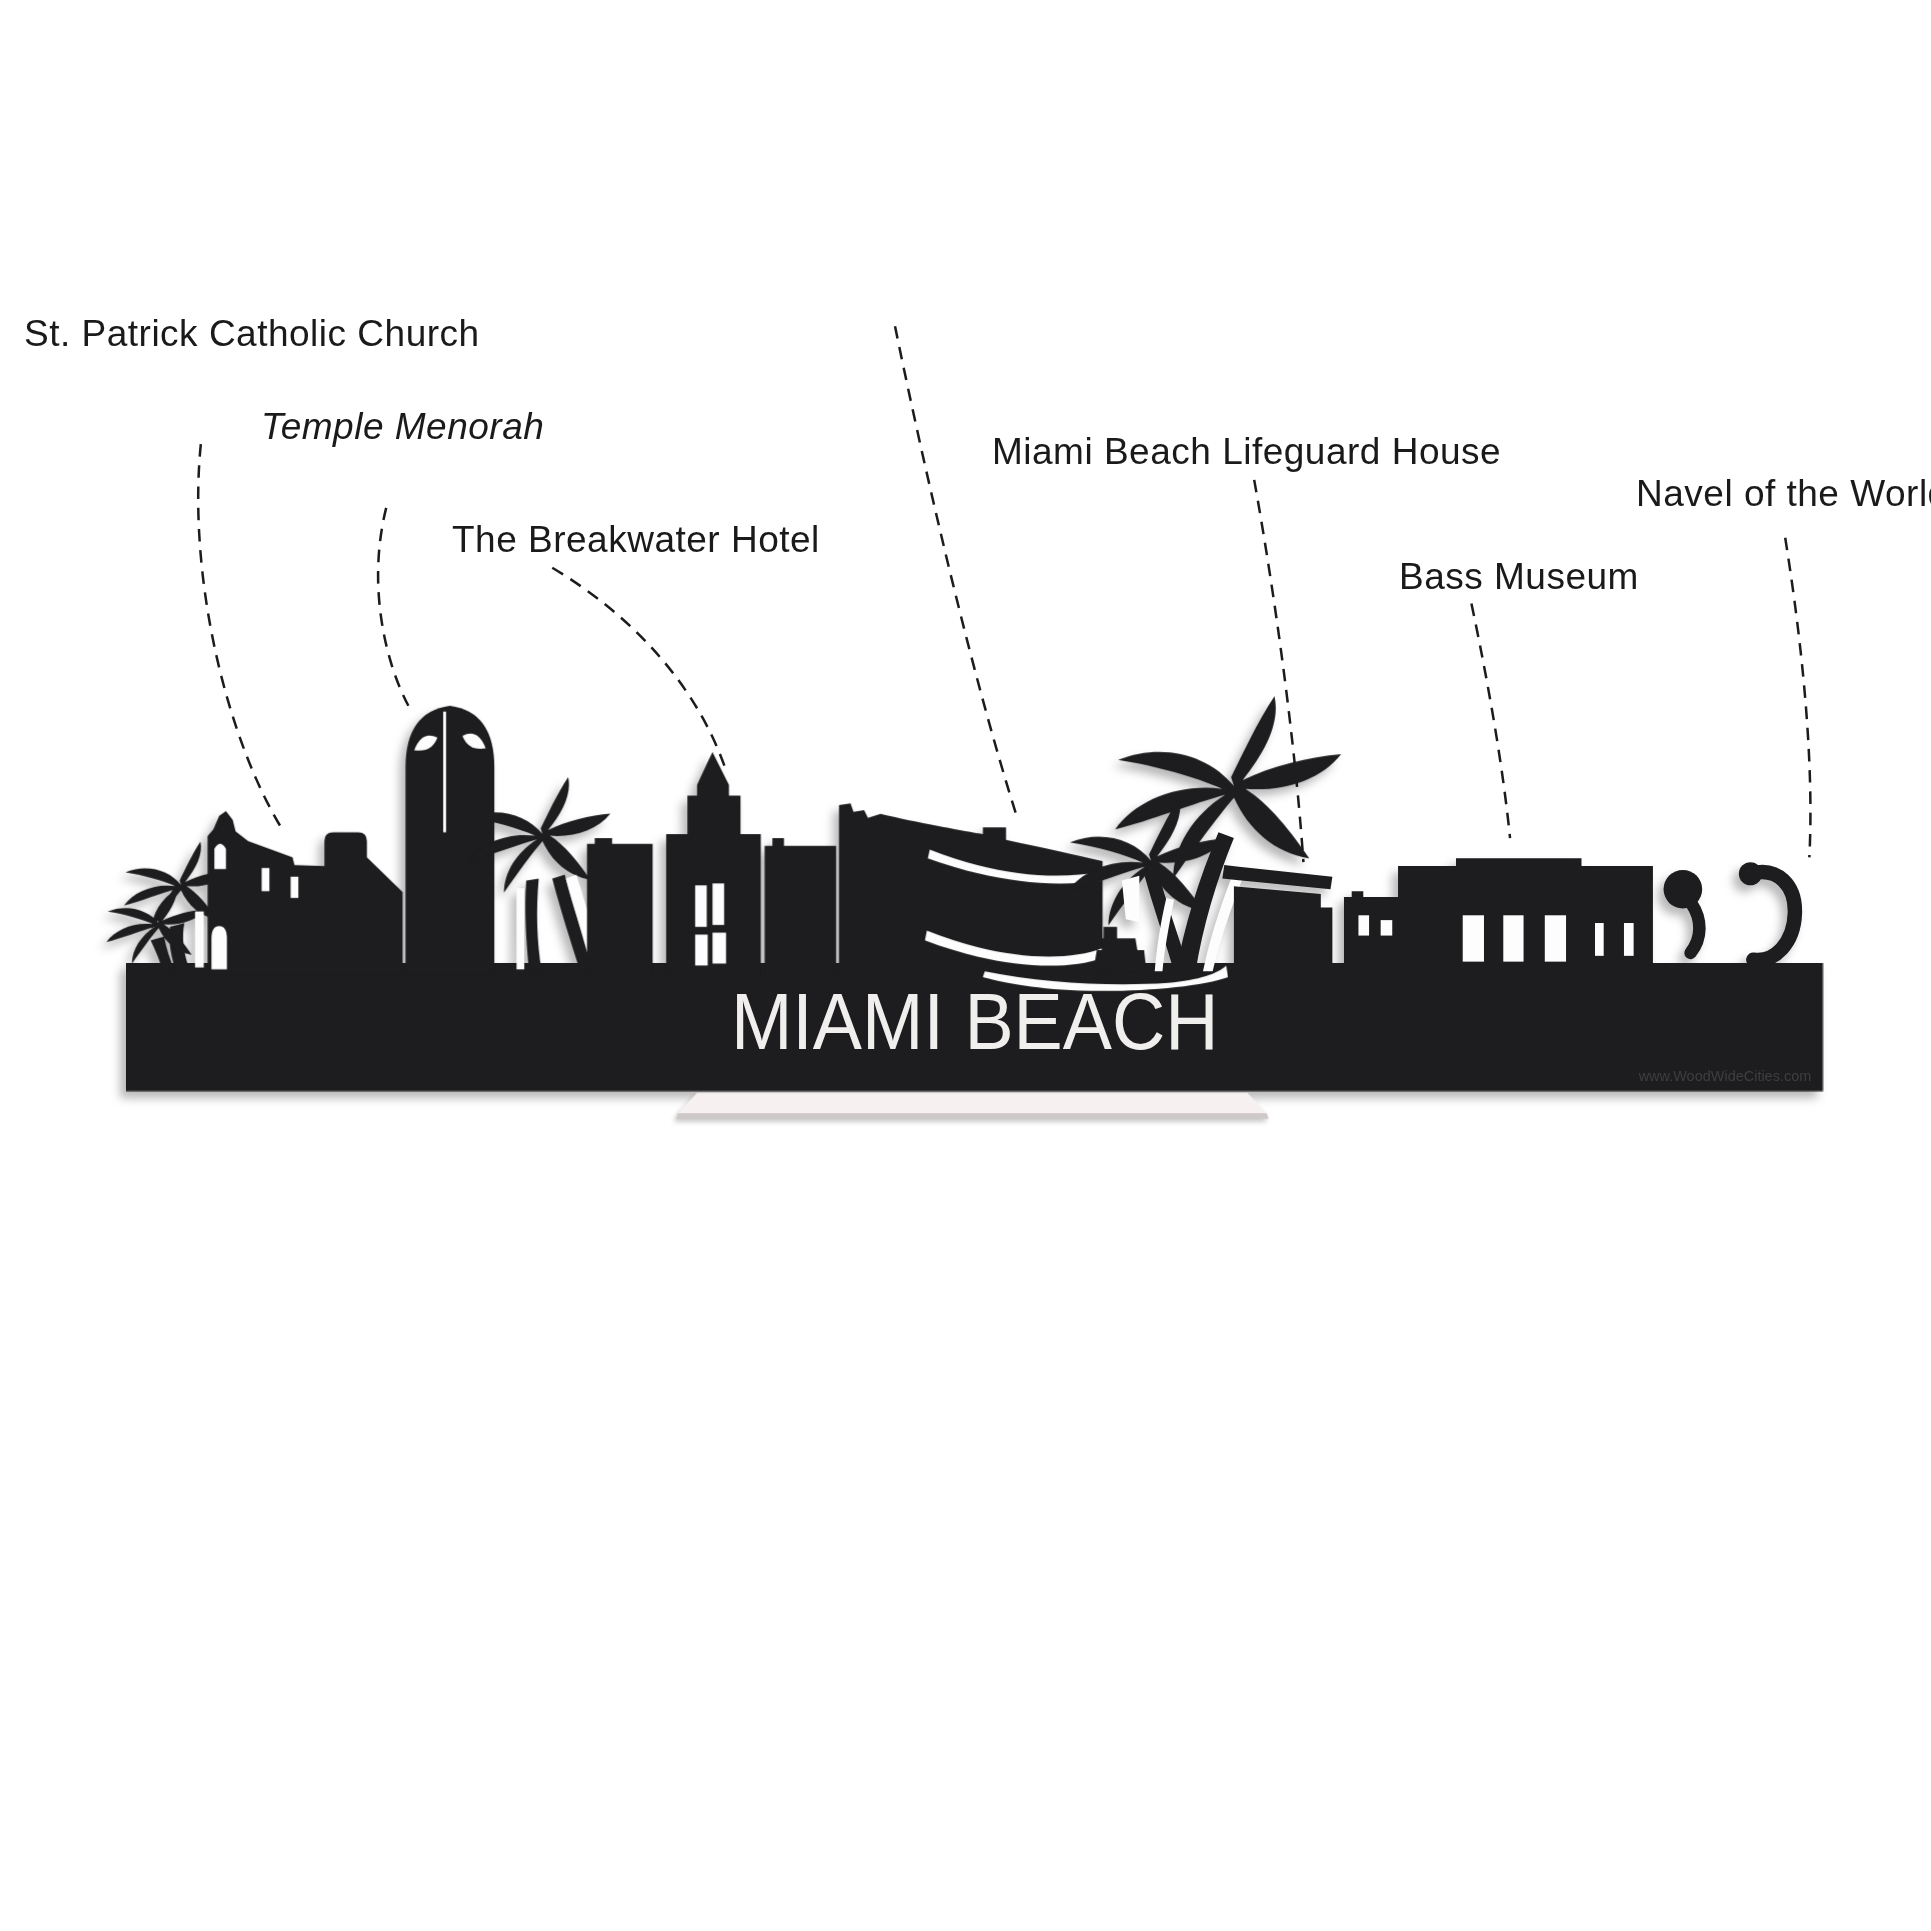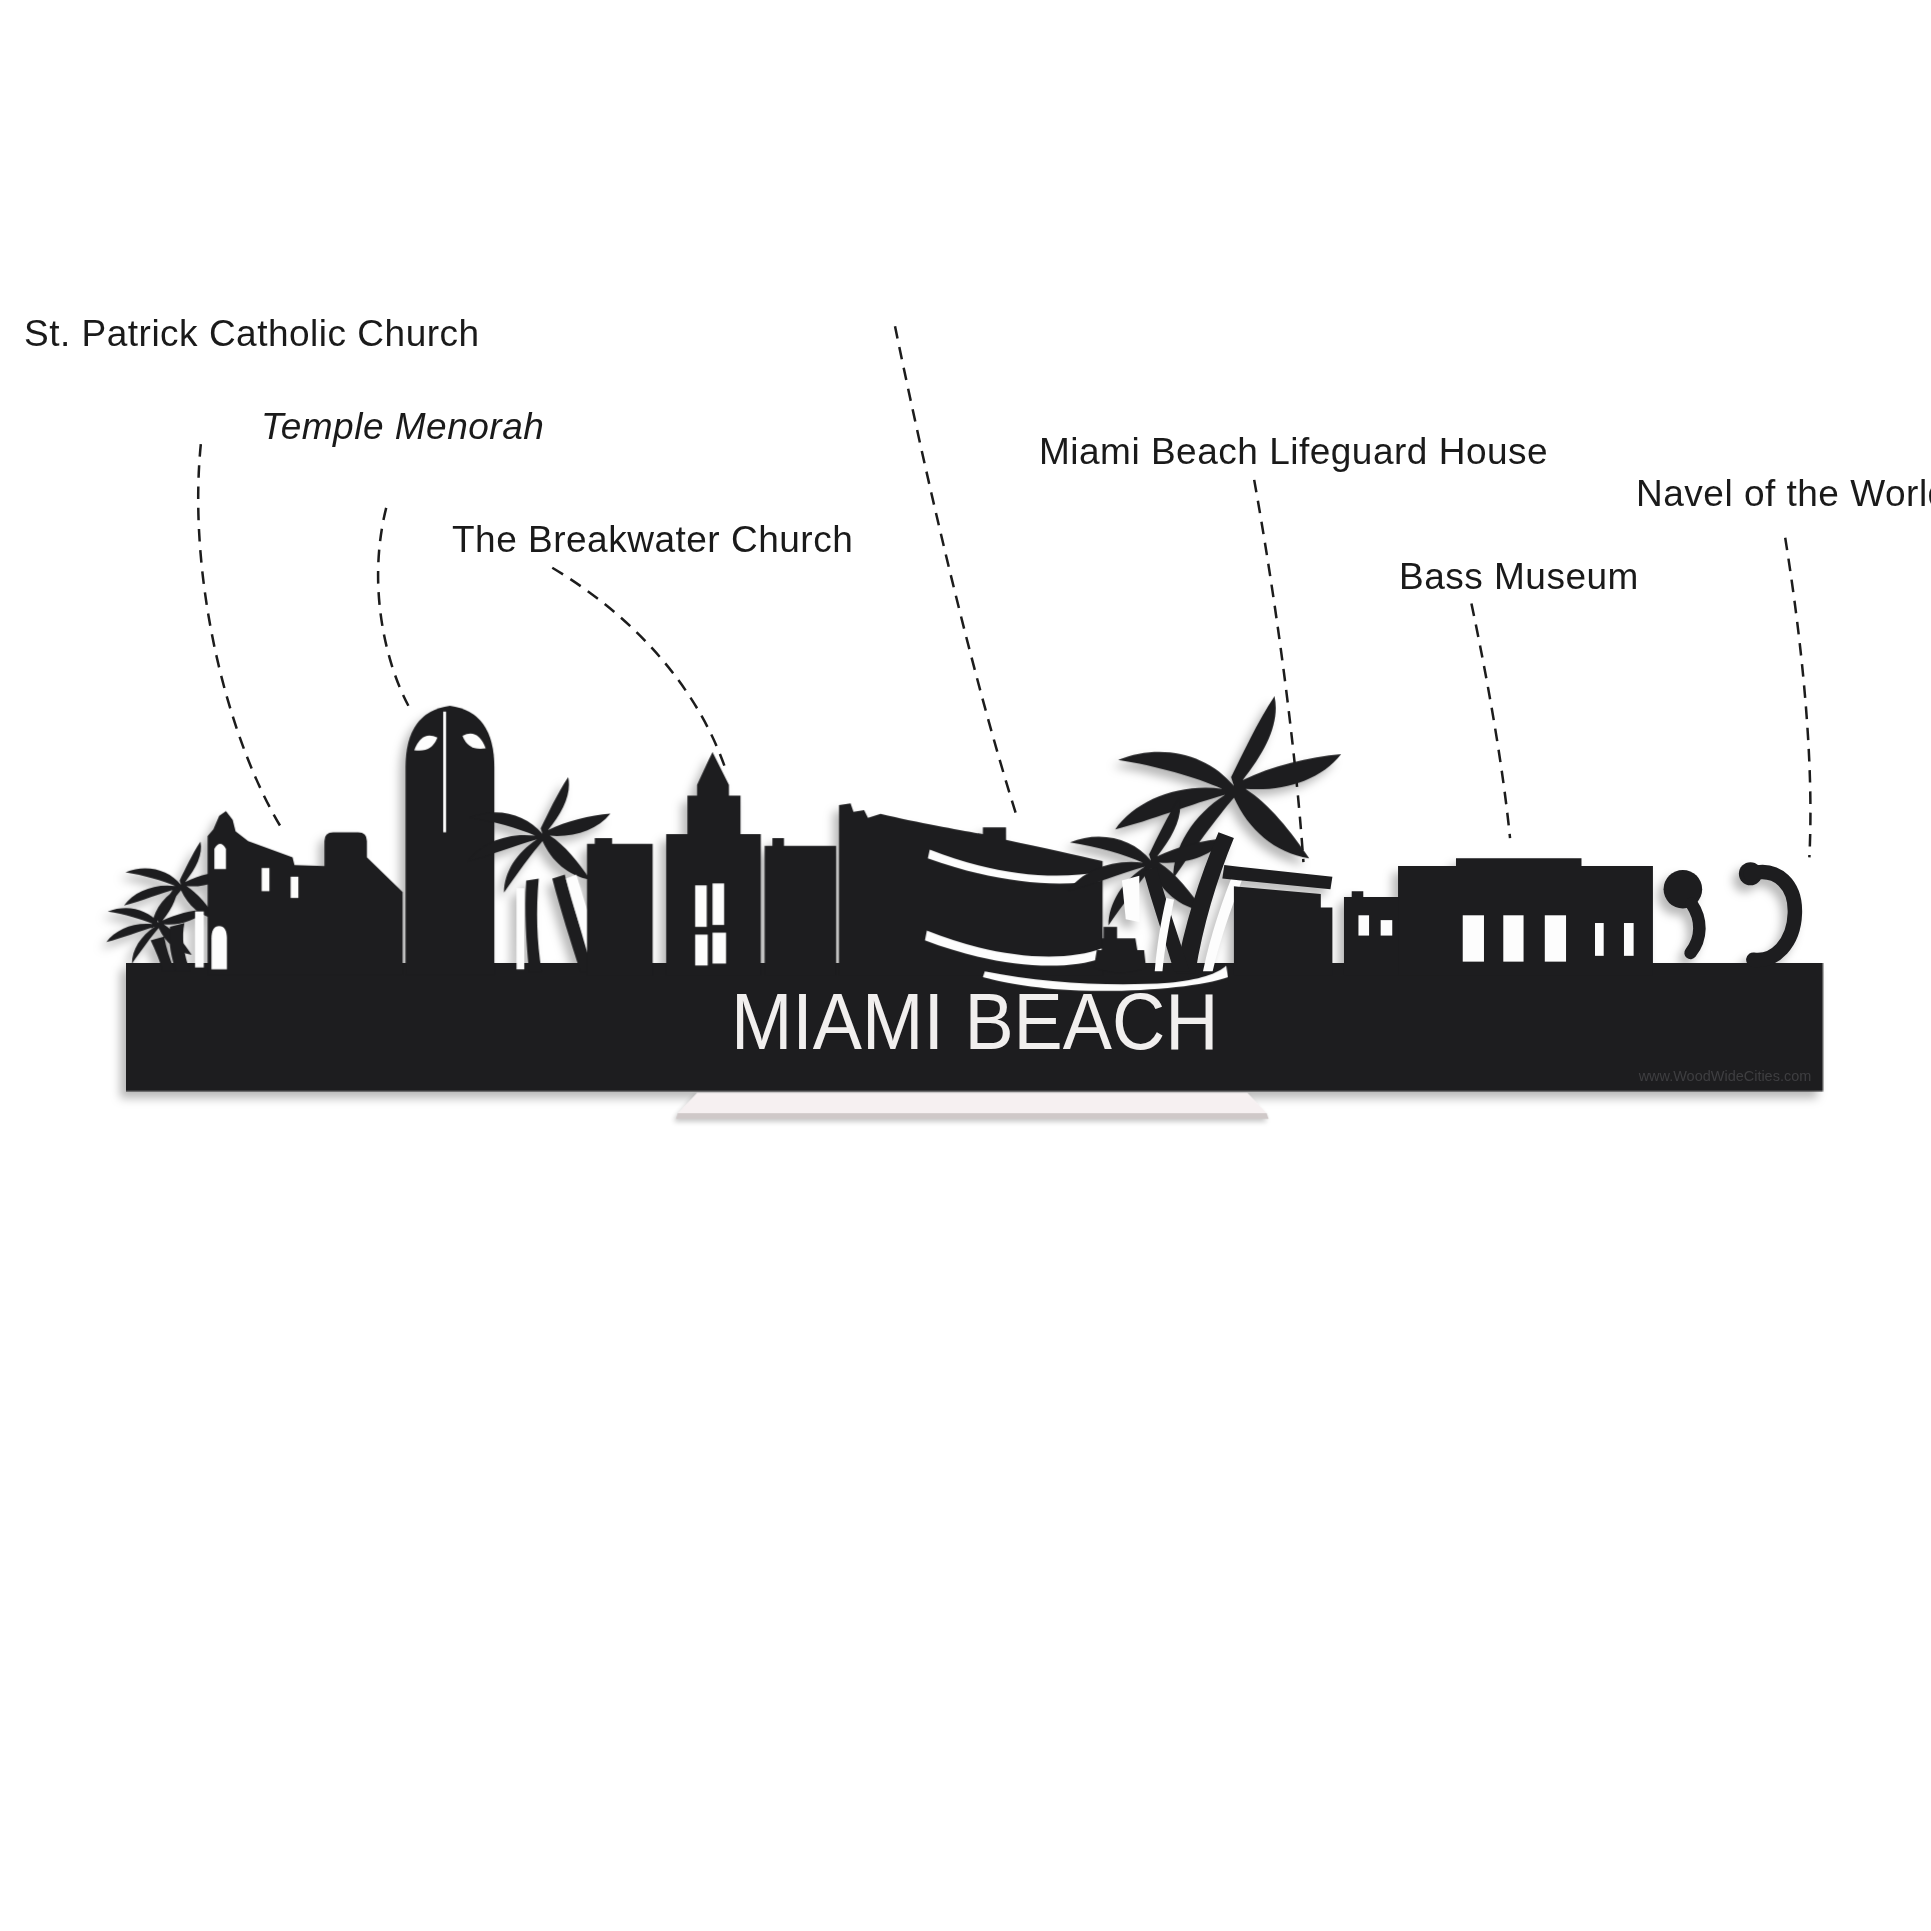--- a/index.html
+++ b/index.html
@@ -165,19 +165,19 @@
     </g>
 
     <g class="stand-group">
       <path d="M722,1132 L1292,1132 L1312,1153 L702,1153 Z" fill="#f6f0f1"></path>
       <path d="M702,1153 L1312,1153 L1314,1159 L700,1159 Z" fill="#cfc8c8"></path>
     </g>
   </svg>
 
   <div class="label" style="left:17px;top:313px;margin-left:7px;">St. Patrick Catholic Church</div>
   <div class="label" style="left:261px;top:406px;font-style:italic;">Temple Menorah</div>
-  <div class="label" style="left:452px;top:519px;">The Breakwater Church</div>
-  <div class="label" style="left:1039px;top:431px;">Miami Beach Lifeguard House</div>
+  <div class="label" style="left:452px;top:519px;">The Breakwater Hotel</div>
+  <div class="label" style="left:992px;top:431px;">Miami Beach Lifeguard House</div>
   <div class="label" style="left:1399px;top:556px;text-align:right;">Bass Museum</div>
   <div class="label" style="left:1636px;top:473px;">Navel of the World</div>
 
 </div>
 
 
 </body></html>

